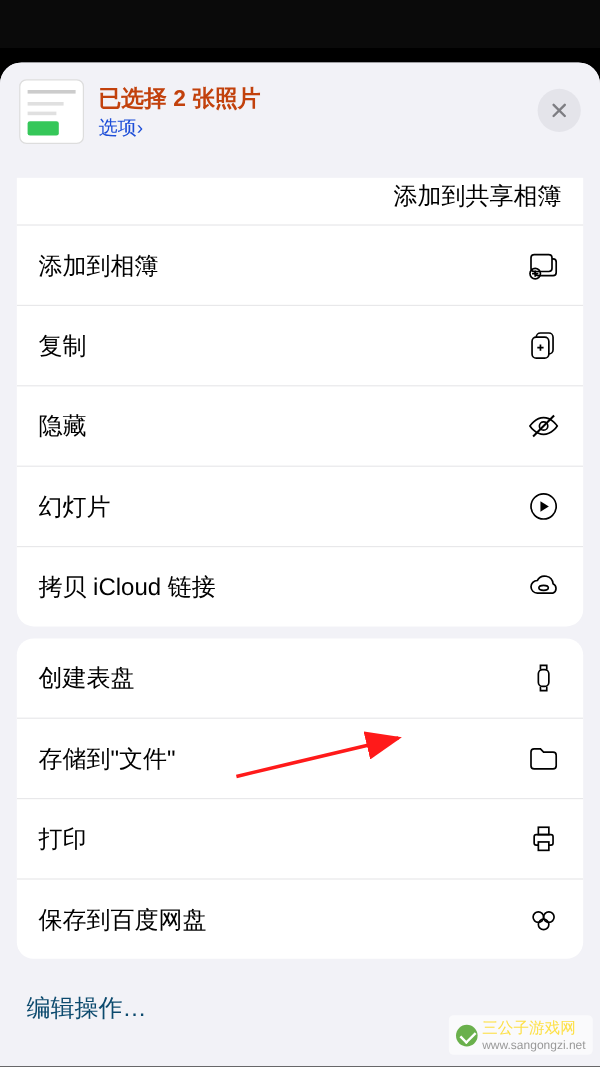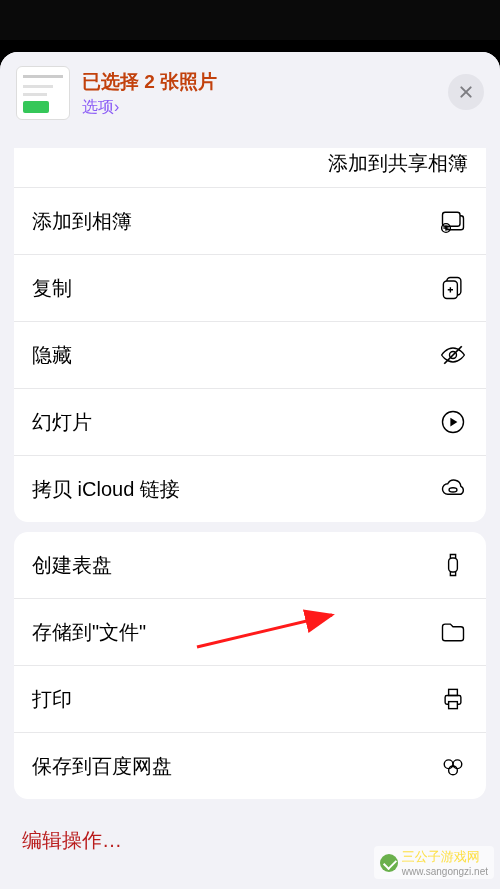--- a/index.html
+++ b/index.html
@@ -12,37 +12,37 @@
   .sheet { position: absolute; top: 52px; left: 0; right: 0; bottom: 0; background: #f2f2f7; border-radius: 18px 18px 0 0; overflow: hidden; }
 
   .header { display: flex; align-items: center; padding: 14px 16px 14px 16px; position: relative; background: #f2f2f7; }
   .thumb { width: 54px; height: 54px; border-radius: 6px; background: #fff; border: 1px solid #ddd; margin-right: 12px; position: relative; overflow: hidden; }
   .thumb .bar1 { position:absolute; left:6px; top:8px; width:40px; height:3px; background:#ccc;}
   .thumb .bar2 { position:absolute; left:6px; top:18px; width:30px; height:3px; background:#e0e0e0;}
   .thumb .bar3 { position:absolute; left:6px; top:26px; width:24px; height:3px; background:#e0e0e0;}
   .thumb .block { position:absolute; left:6px; bottom:6px; width:26px; height:12px; background:#35c759; border-radius:2px;}
   .hdr-text { display:flex; flex-direction:column; }
   .hdr-title { font-size: 19px; font-weight: 600; color:#c2410c; }
-  .hdr-sub { font-size: 16px; color:#8b5cf6; margin-top:2px; }
+  .hdr-sub { font-size: 16px; color:#1d4ed8; margin-top:2px; }
   .close-btn { position:absolute; right:16px; top:22px; width:36px; height:36px; border-radius:50%; background:#e4e4ea; display:flex; align-items:center; justify-content:center; color:#7d7d82; cursor:pointer;}
   .close-btn svg { width:16px; height:16px; }
 
   .scroll { position:absolute; top:96px; left:0; right:0; bottom:0; overflow:hidden; }
 
   .group { background:#fff; border-radius:14px; margin:10px 14px; overflow:hidden; }
   .group.first-cut { border-top-left-radius:0; border-top-right-radius:0; margin-top:40px; }
   .partial-row-shadow { position:absolute; top:0; left:14px; right:14px; height:40px; background:#fff; border-bottom:1px solid #e8e8ea; display:flex; align-items:flex-end; justify-content:flex-end; padding:0 18px 10px 18px;}
   .partial-row-shadow .lbl { font-size:20px; color:#000;}
   .row { display:flex; align-items:center; justify-content:space-between; padding:18px 18px; border-bottom:1px solid #e8e8ea; cursor:pointer; position:relative;}
   .row:last-child { border-bottom:none; }
   .row .lbl { font-size:20px; color:#000; }
   .row .ico { width:30px; height:30px; display:flex; align-items:center; justify-content:center; color:#000;}
   .row .ico svg { width:28px; height:28px; stroke:#000; fill:none; stroke-width:1.6;}
 
-  .edit-link { padding:18px 22px; font-size:20px; color:#b91c1c; cursor:pointer; }
+  .edit-link { padding:18px 22px; font-size:20px; color:#0c4a6e; cursor:pointer; }
 
   
   .arrow { position:absolute; pointer-events:none; }
 
   .watermark { position:absolute; right:6px; bottom:10px; display:flex; align-items:center; gap:4px; color:#888; font-size:13px; background:rgba(255,255,255,.6); padding:2px 6px; border-radius:4px;}
   .watermark .logo { width:18px; height:18px; border-radius:50%; background:#6ab04c; position:relative;}
   .watermark .logo::after{content:"";position:absolute;left:4px;top:5px;width:10px;height:6px;border:2px solid #fff;border-top:none;border-right:none;transform:rotate(-45deg);}
 </style>
 </head>
 <body>

